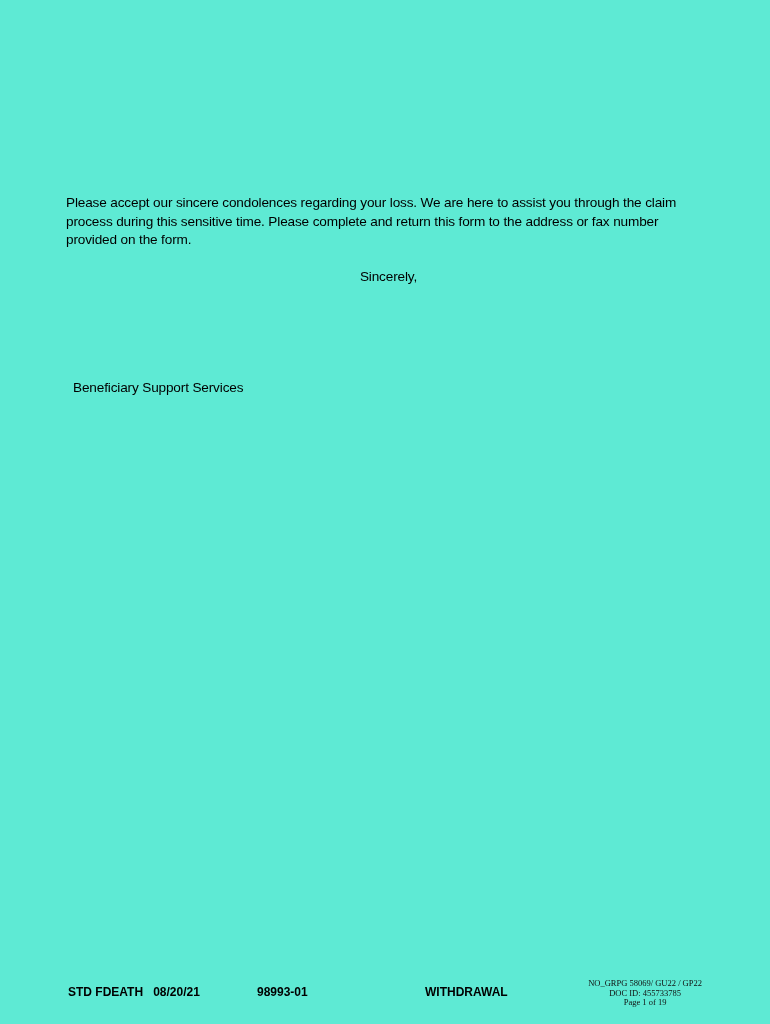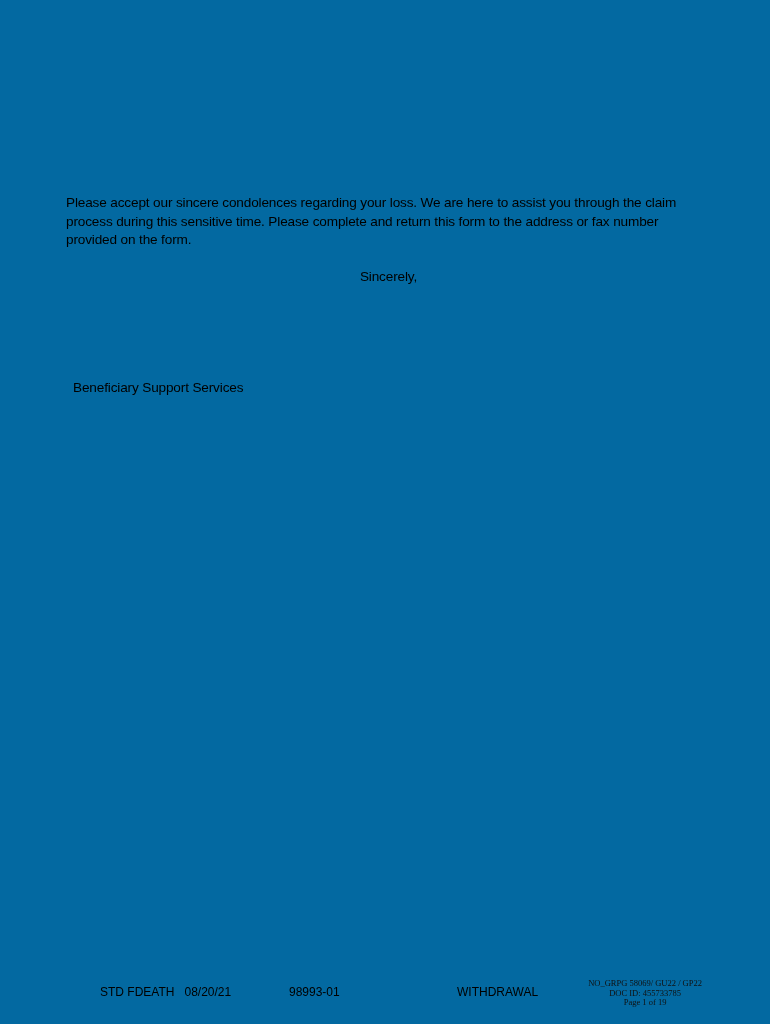--- a/index.html
+++ b/index.html
@@ -14,21 +14,21 @@
       overflow: hidden;
       font-family: "Liberation Sans", sans-serif;
       color: #000000;
     }
     .page {
       position: absolute;
       left: 0;
       top: 0;
       width: 770px;
       height: 1024px;
-      background: #0369a1;
+      background: #5eead4;
     }
     .letter {
       position: absolute;
       left: 66px;
       top: 194px;
       width: 645px;
       font-size: 13.6px;
       line-height: 18.5px;
       letter-spacing: -0.15px;
     }
@@ -45,24 +45,23 @@
       top: 379px;
       font-size: 13.6px;
       line-height: 18.5px;
       letter-spacing: -0.15px;
       margin-left: 7px;
     }
     .footer-left {
       position: absolute;
       top: 985px;
       font-size: 12px;
-      font-weight: normal;
+      font-weight: bold;
       line-height: 15px;
       white-space: nowrap;
-      margin-left: 32px;
     }
     .footer-right {
       position: absolute;
       right: 68px;
       top: 979px;
       text-align: center;
       font-family: "Liberation Serif", serif;
       font-size: 8.5px;
       line-height: 9.5px;
       color: #111111;

